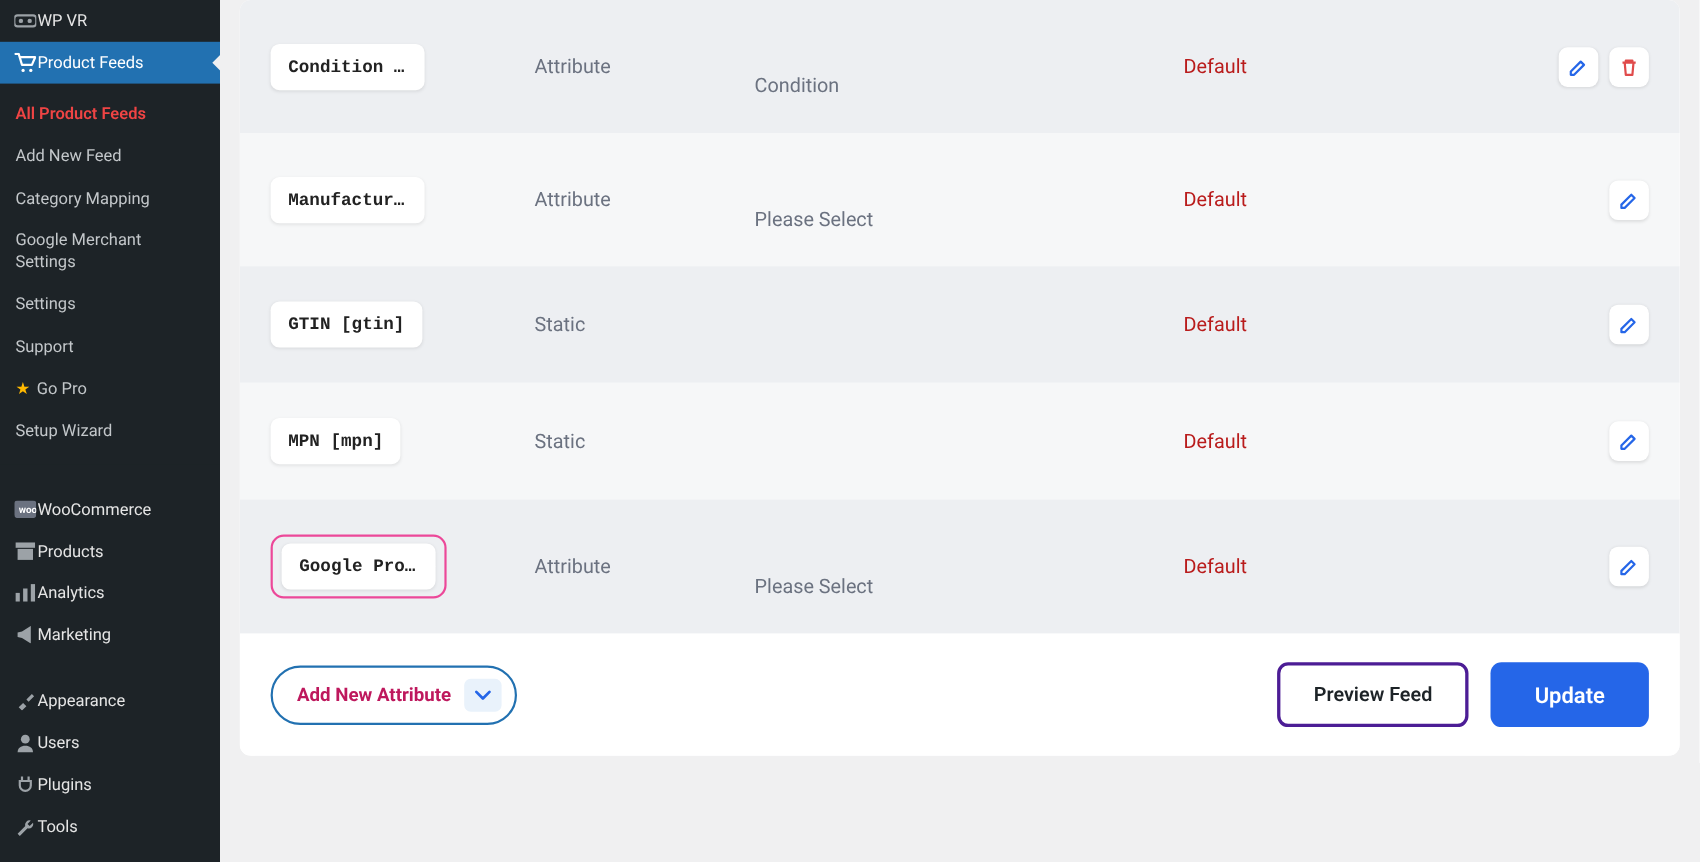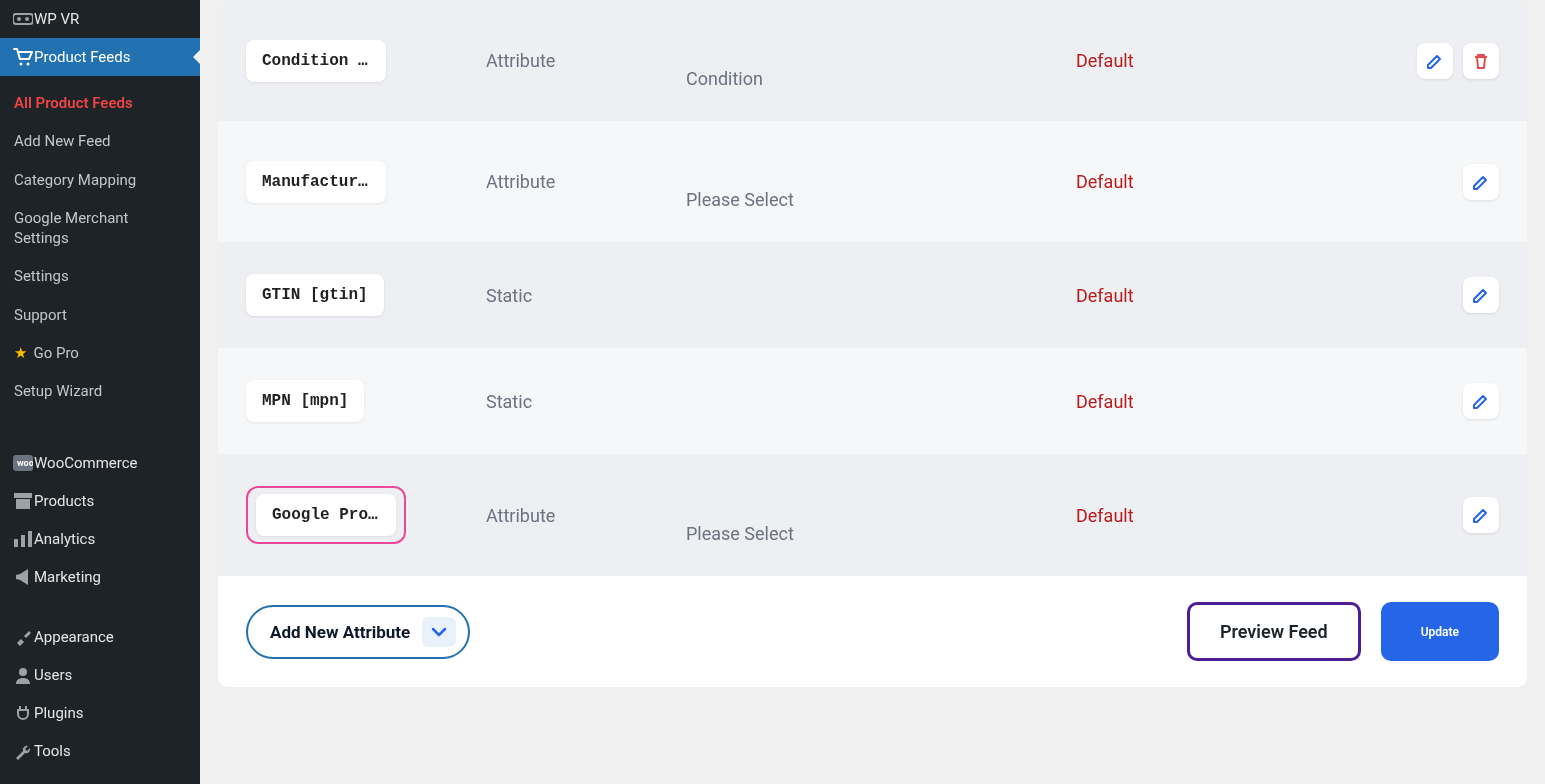--- a/index.html
+++ b/index.html
@@ -29,24 +29,24 @@
 .tag::after { content:""; position:absolute; right:-10px; top:50%; transform:translateY(-50%); border:10px solid transparent; border-left-color:#fff; }
 .tag-highlight { border:2px solid #ec4899; padding:6px 8px; border-radius:12px; display:inline-flex; }
 .col-type { width:200px; color:#6b7280; font-size:18px; }
 .col-val  { width:390px; color:#6b7280; font-size:18px;margin-top:36px; }
 .col-def  { width:260px; color:#b91c1c; font-size:18px; }
 .col-act  { margin-left:auto; display:flex; gap:10px; }
 .iconbtn { width:36px; height:36px; border-radius:8px; background:#fff; box-shadow:0 1px 3px rgba(0,0,0,.1); display:flex; align-items:center; justify-content:center; cursor:pointer; }
 
 
 .footer { display:flex; align-items:center; padding:26px 28px; background:#fff; }
-.btn-outline { display:flex; align-items:center; gap:12px; border:2px solid #2271b1; color:#0f172a; font-weight:700; font-size:17px; padding:10px 12px 10px 22px; border-radius:30px; background:#fff; cursor:pointer; }
+.btn-outline { display:flex; align-items:center; gap:12px; border:2px solid #2271b1; color:#be185d; font-weight:700; font-size:17px; padding:10px 12px 10px 22px; border-radius:30px; background:#fff; cursor:pointer; }
 .btn-outline .chev { background:#e9f2fb; border-radius:6px; width:34px; height:30px; display:flex; align-items:center; justify-content:center; }
 .btn-outline-gray { border:3px solid #4c1d95; color:#1d2327; font-weight:600; font-size:18px; padding:16px 30px; border-radius:10px; background:#fff; cursor:pointer; }
-.btn-primary { background:#2566e8; color:#fff; border:none; font-weight:600; font-size:12px; padding:0 40px; border-radius:10px; cursor:pointer; }
+.btn-primary { background:#2566e8; color:#fff; border:none; font-weight:600; font-size:20px; padding:0 40px; border-radius:10px; cursor:pointer; }
 
 
 .iconbtn svg, .side-item svg, .chev svg { display:block; }
 </style>
 </head>
 <body>
 
 <div class="sidebar">
   <div class="side-item">
     <span class="ic">

